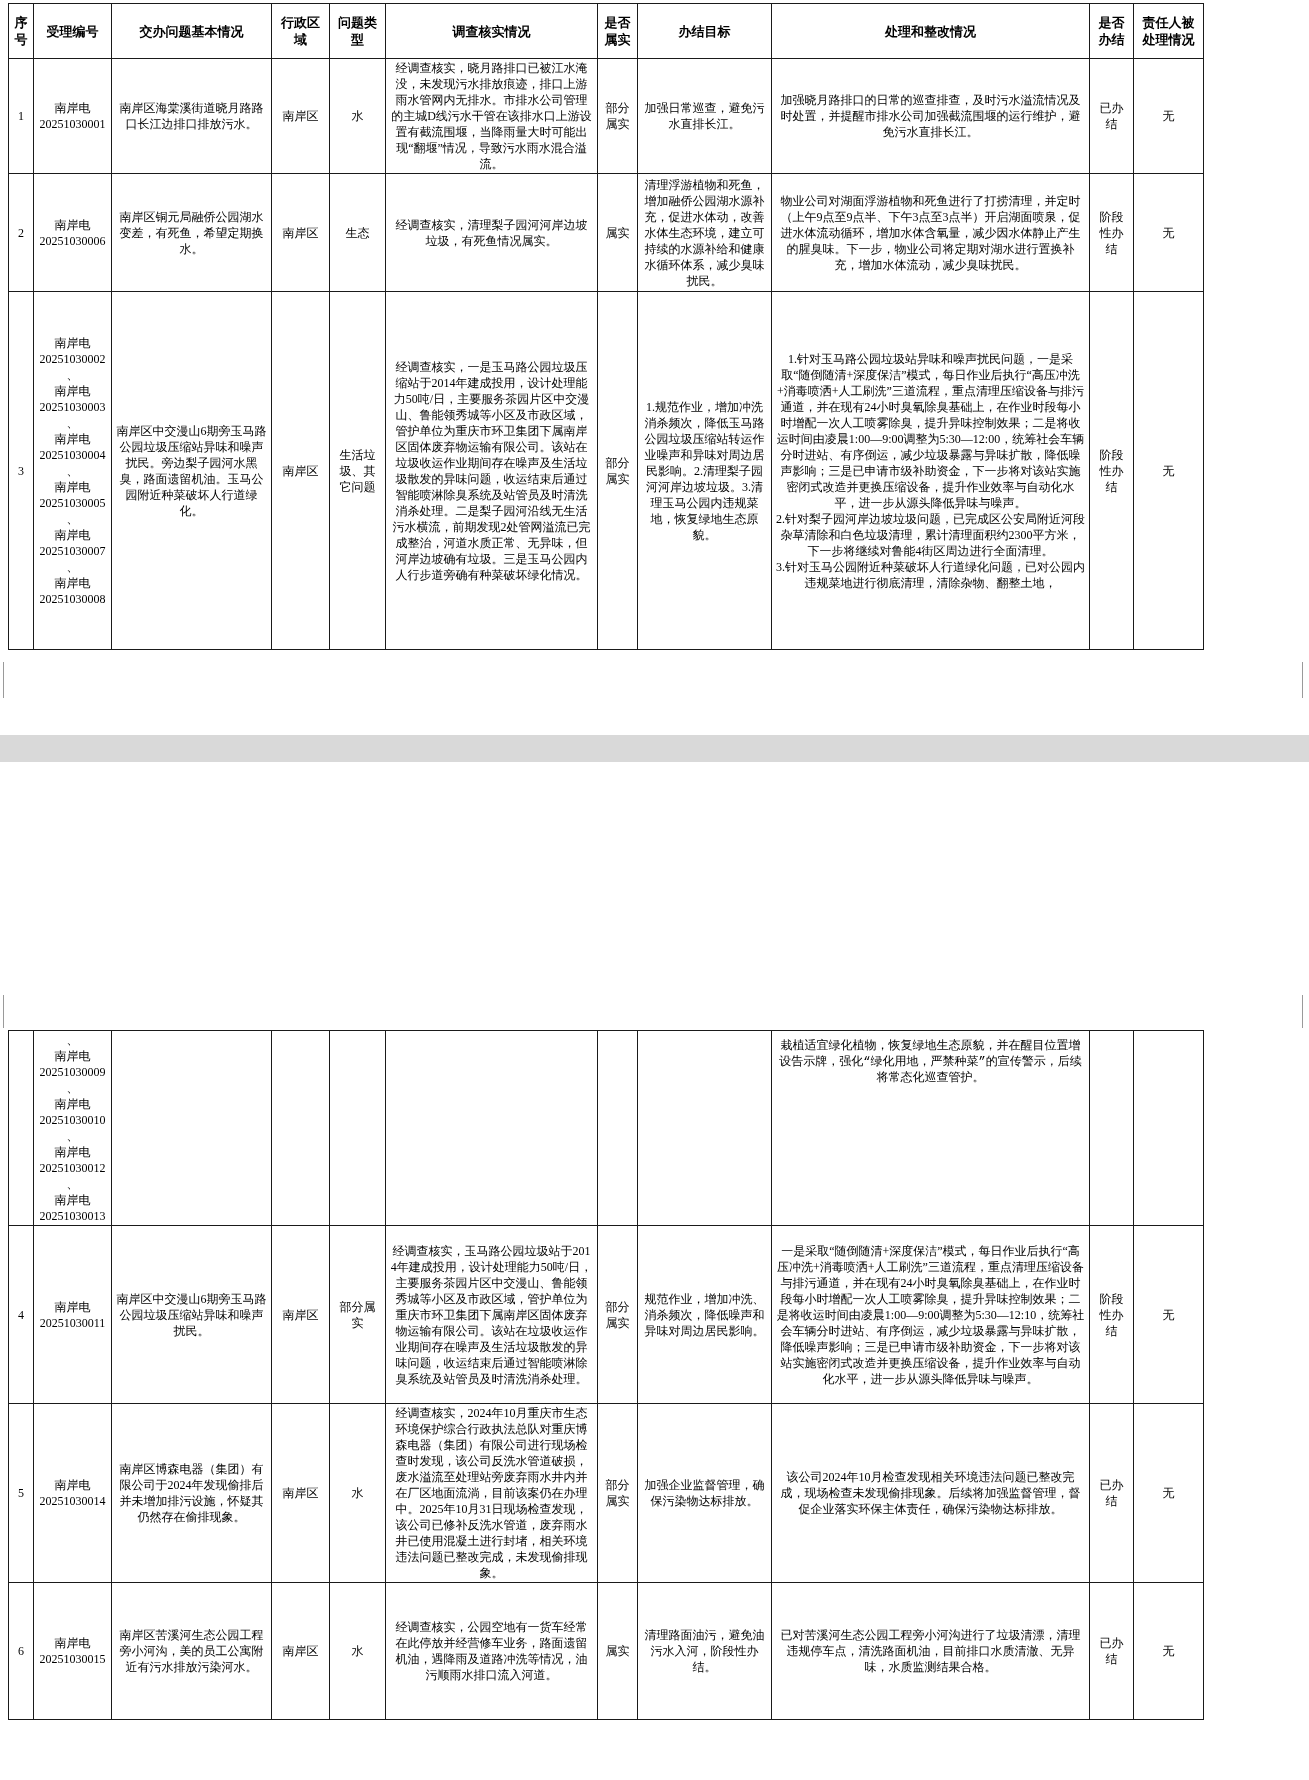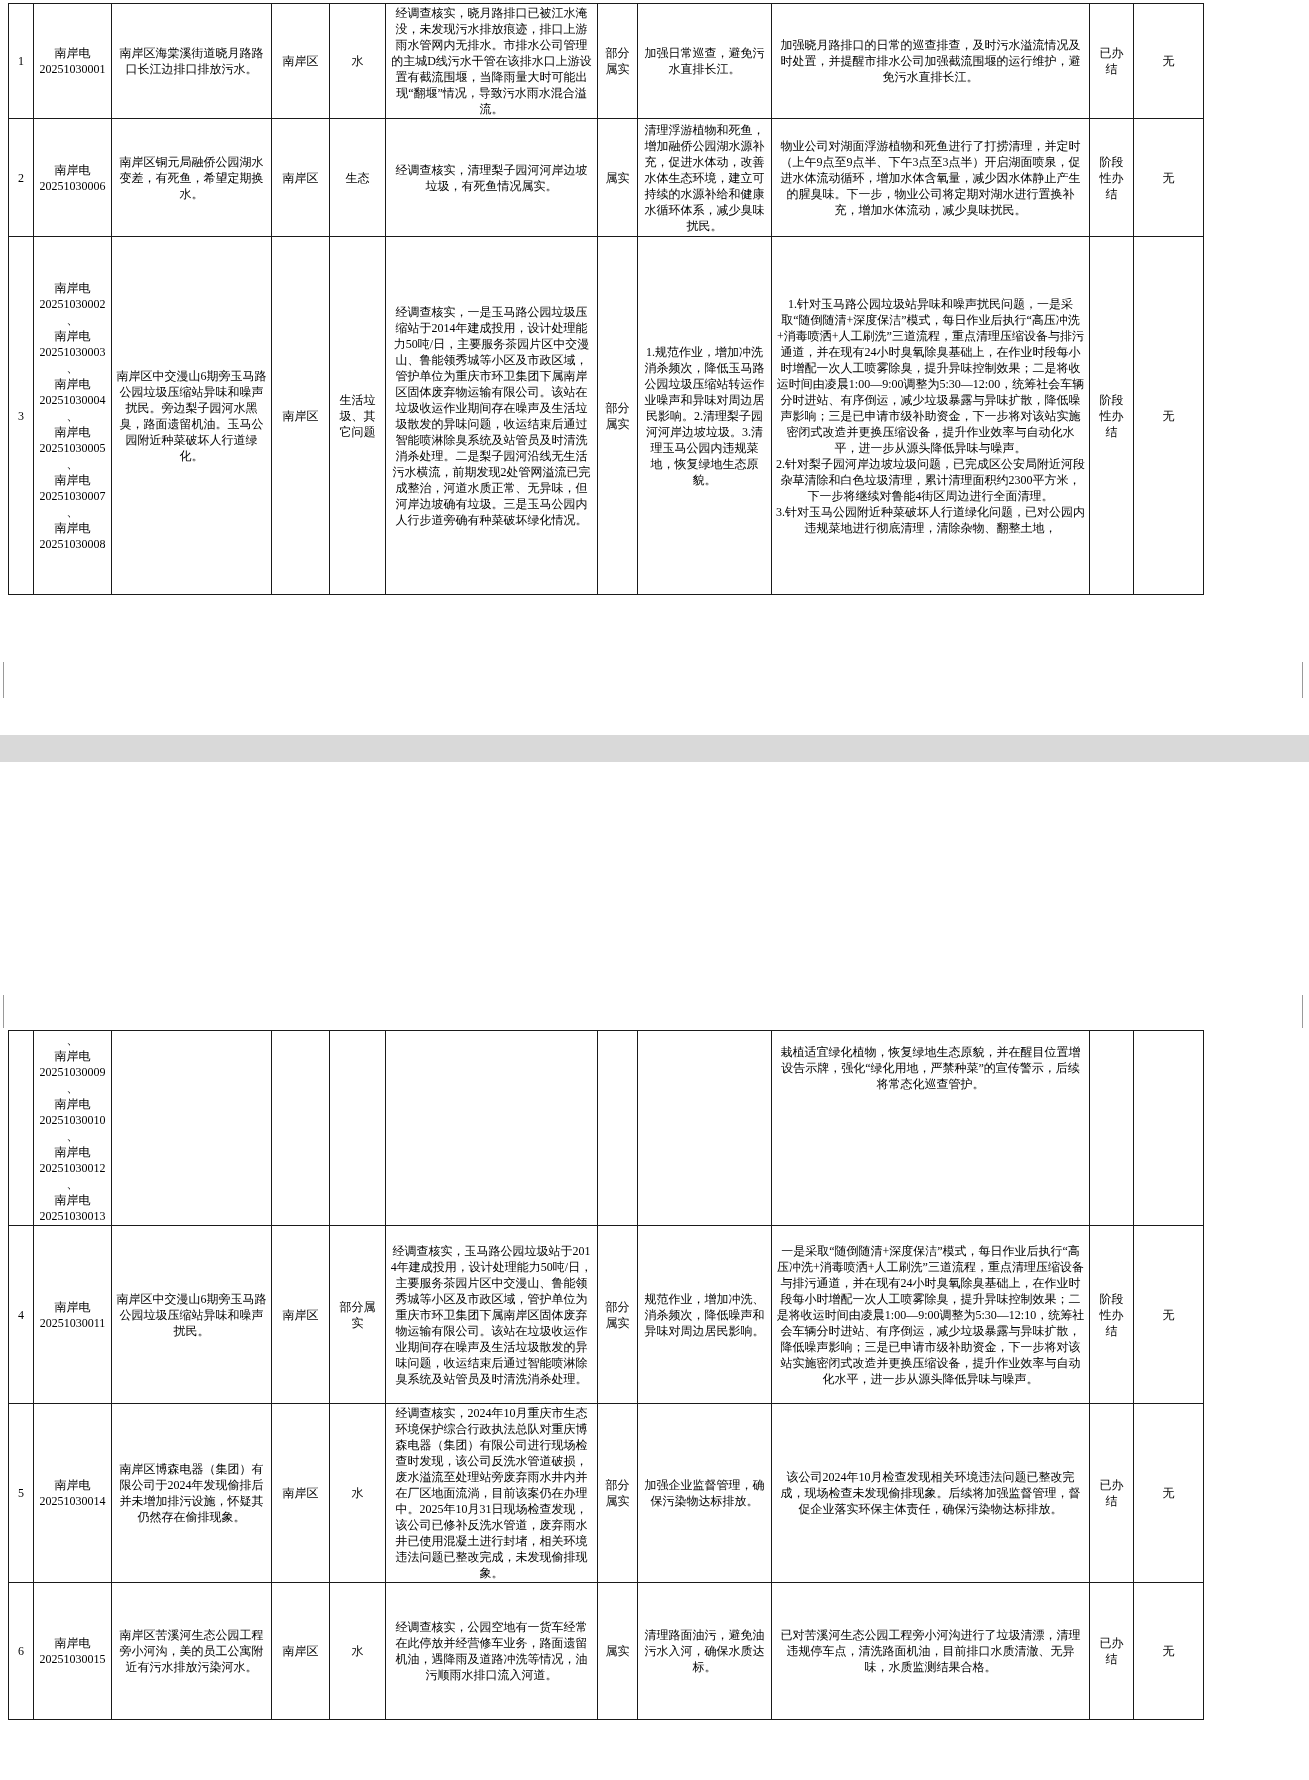--- a/index.html
+++ b/index.html
@@ -31,20 +31,33 @@
       <col style="width:58px">
         <col style="width:56px">
         <col style="width:212px">
       <col style="width:40px">
         <col style="width:134px">
         <col style="width:318px">
       <col style="width:44px">
         <col style="width:70px">
     </colgroup>
     <tbody>
+        <tr style="height:55px">
+      <th>序号</th>
+      <th>受理编号</th>
+      <th>交办问题基本情况</th>
+      <th>行政区域</th>
+      <th>问题类型</th>
+      <th>调查核实情况</th>
+      <th>是否属实</th>
+      <th>办结目标</th>
+      <th>处理和整改情况</th>
+      <th>是否办结</th>
+      <th>责任人被处理情况</th>
+    </tr>
     <tr style="height:114px">
       <td class="ctr">1</td>
       <td class="code">南岸电
 20251030001</td>
       <td class="lft">南岸区海棠溪街道晓月路路口长江边排口排放污水。</td>
       <td class="ctr">南岸区</td>
       <td class="ctr">水</td>
       <td class="lft">经调查核实，晓月路排口已被江水淹没，未发现污水排放痕迹，排口上游雨水管网内无排水。市排水公司管理的主城D线污水干管在该排水口上游设置有截流围堰，当降雨量大时可能出现“翻堰”情况，导致污水雨水混合溢流。</td>
       <td class="ctr">部分属实</td>
       <td class="lft">加强日常巡查，避免污水直排长江。</td>
@@ -136,21 +149,21 @@
 20251030012
 、
 南岸电
 20251030013</td>
       <td class="lft"></td>
       <td class="ctr"></td>
       <td class="ctr"></td>
       <td class="lft"></td>
       <td class="ctr"></td>
       <td class="lft"></td>
-      <td class="lft" style="vertical-align:top;padding-top:13px;">栽植适宜绿化植物，恢复绿地生态原貌，并在醒目位置增设告示牌，强化“绿化用地，严禁种菜”的宣传警示，后续将常态化巡查管护。</td>
+      <td class="lft" style="vertical-align:top;padding-top:7px;font-family:Liberation Mono, monospace;">栽植适宜绿化植物，恢复绿地生态原貌，并在醒目位置增设告示牌，强化“绿化用地，严禁种菜”的宣传警示，后续将常态化巡查管护。</td>
       <td class="ctr"></td>
       <td class="ctr"></td>
     </tr>
     <tr style="height:178px">
       <td class="ctr">4</td>
       <td class="code">南岸电
 20251030011</td>
       <td class="lft">南岸区中交漫山6期旁玉马路公园垃圾压缩站异味和噪声扰民。</td>
       <td class="ctr">南岸区</td>
       <td class="ctr">部分属实</td>
@@ -177,21 +190,21 @@
     </tr>
     <tr style="height:137px">
       <td class="ctr">6</td>
       <td class="code">南岸电
 20251030015</td>
       <td class="lft">南岸区苦溪河生态公园工程旁小河沟，美的员工公寓附近有污水排放污染河水。</td>
       <td class="ctr">南岸区</td>
       <td class="ctr">水</td>
       <td class="lft">经调查核实，公园空地有一货车经常在此停放并经营修车业务，路面遗留机油，遇降雨及道路冲洗等情况，油污顺雨水排口流入河道。</td>
       <td class="ctr">属实</td>
-      <td class="lft">清理路面油污，避免油污水入河，确保水质达标。</td>
+      <td class="lft">清理路面油污，避免油污水入河，阶段性办结。</td>
       <td class="lft">已对苦溪河生态公园工程旁小河沟进行了垃圾清漂，清理违规停车点，清洗路面机油，目前排口水质清澈、无异味，水质监测结果合格。</td>
       <td class="ctr">已办结</td>
       <td class="ctr">无</td>
     </tr>
   </tbody>
     </table>
 
 </div>
 
 </body></html>

